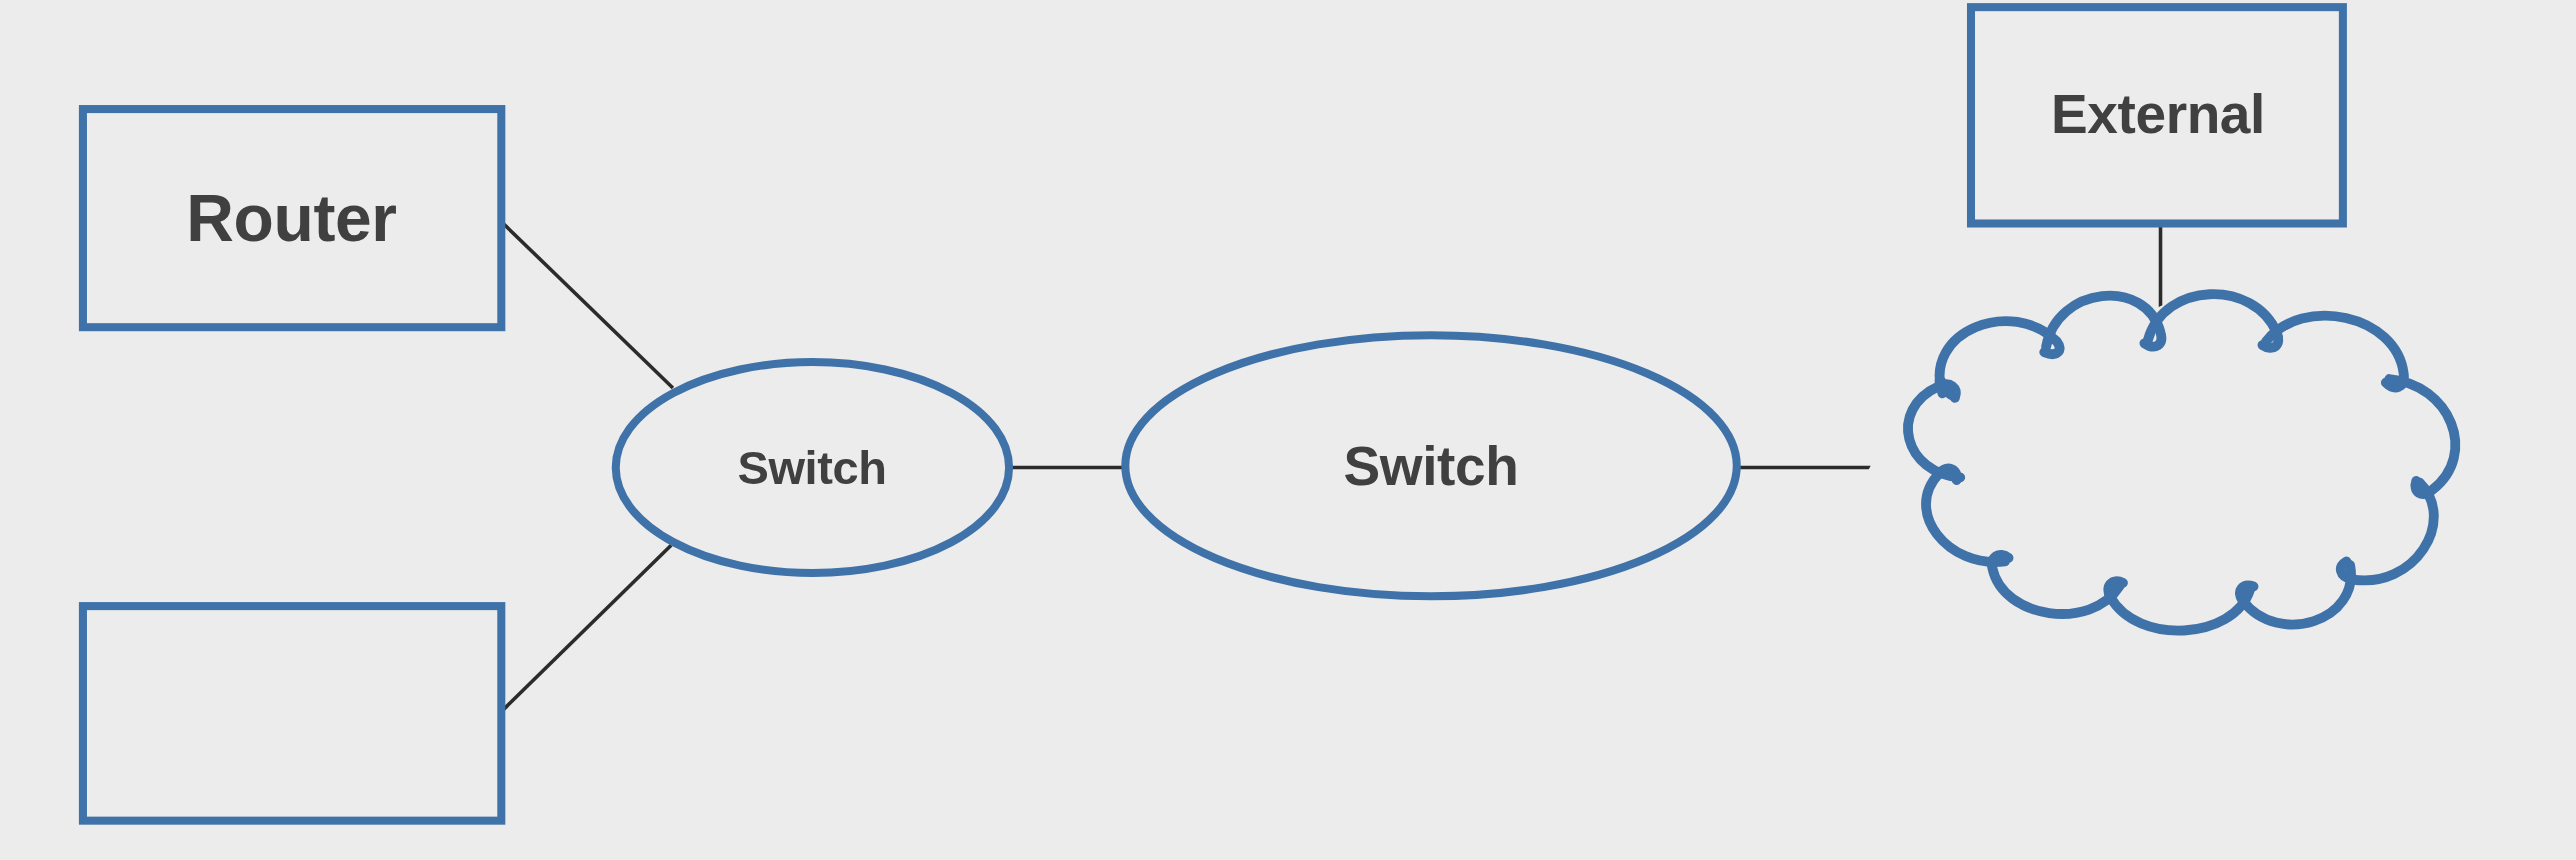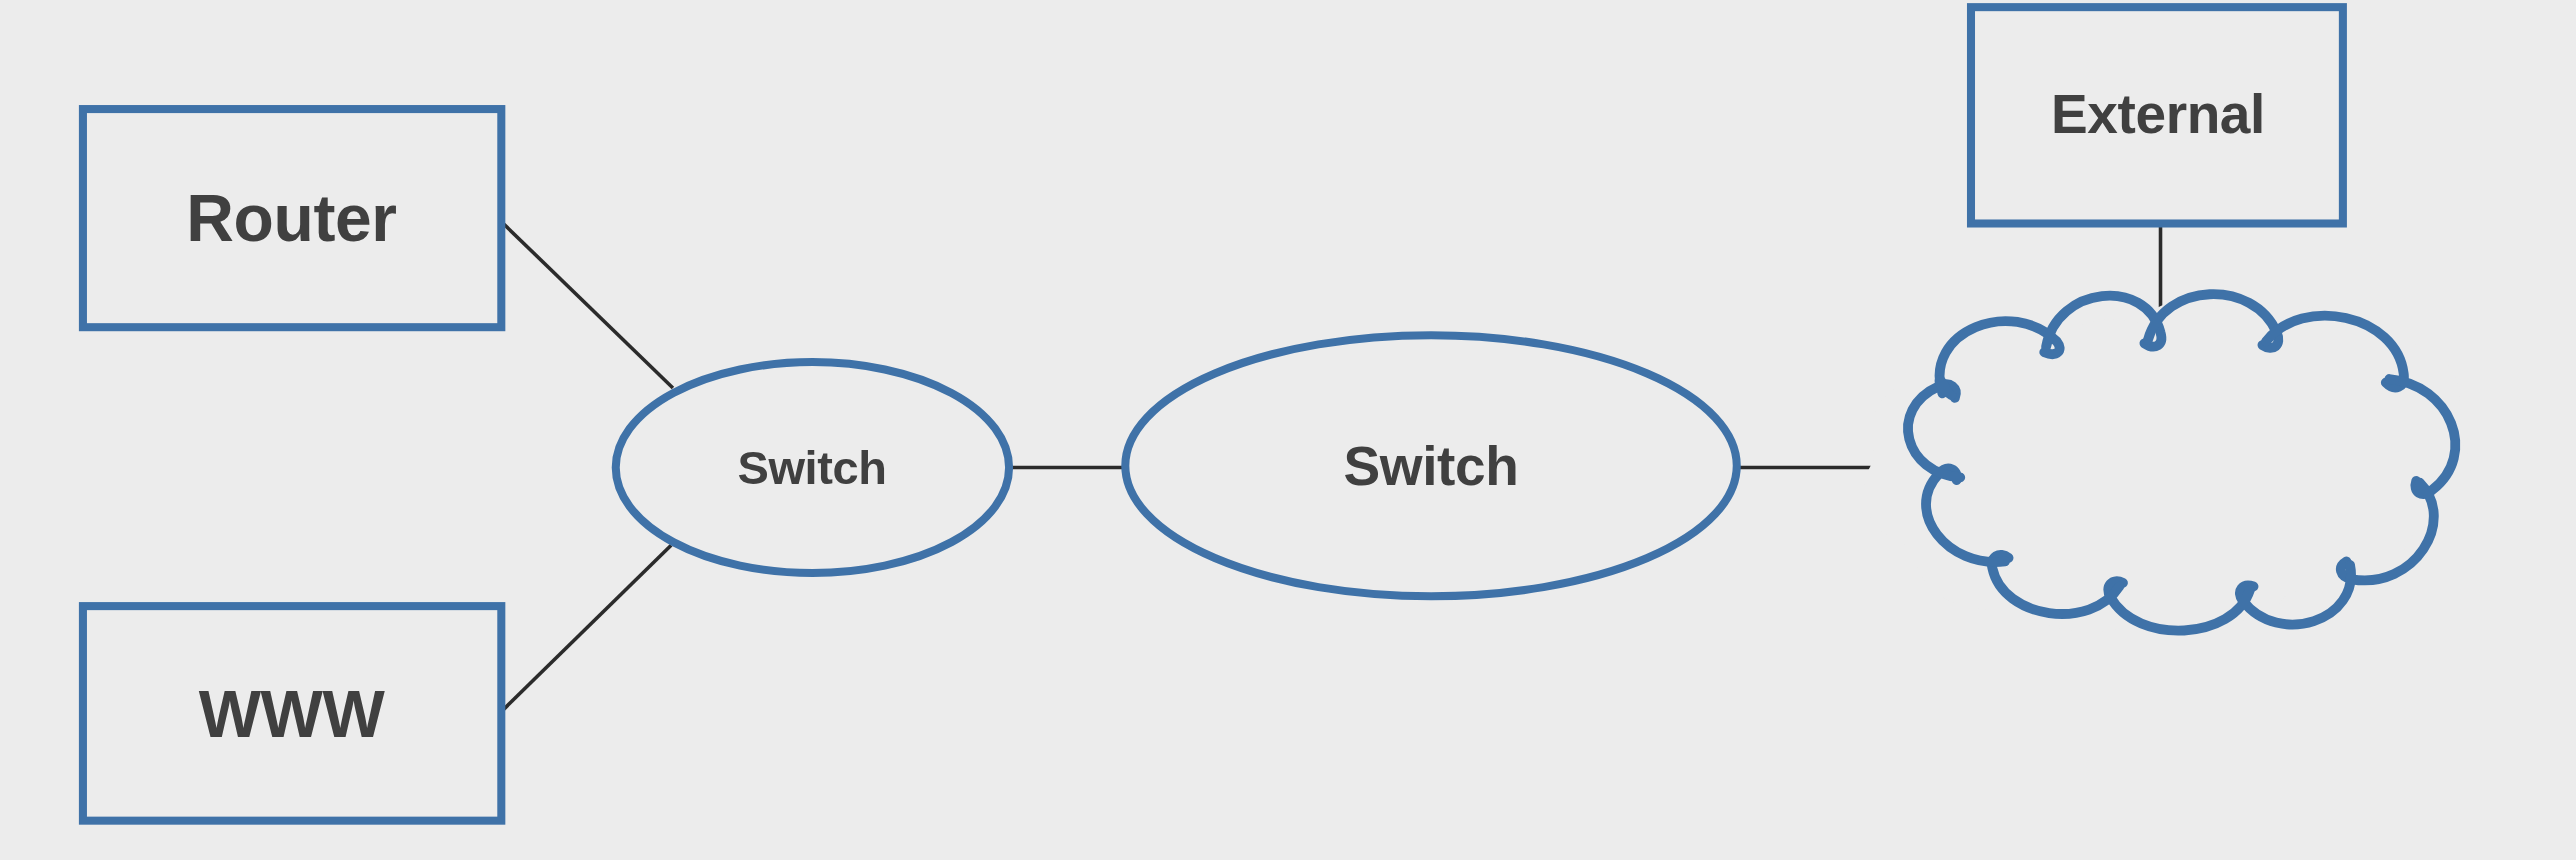--- a/index.html
+++ b/index.html
@@ -110,21 +110,20 @@
 
         <path d="M 2192 534 C 2130 530, 2110 458, 2168 432 C 2181 426, 2190 434, 2186 445"></path>
 
         <path d="M 2182 442 C 2165 432, 2166 414, 2176 436"></path>
       </g>
     </g>
   </svg>
 
   <div class="node-label lbl-alice">Router</div>
 
-  <div class="node-label lbl-www">WWW</div>
 
   <div class="node-label lbl-switch">Switch</div>
 
   <div class="node-label lbl-router">Switch</div>
 
 
   <div class="node-label lbl-external">External</div>
 
 </div>
 

